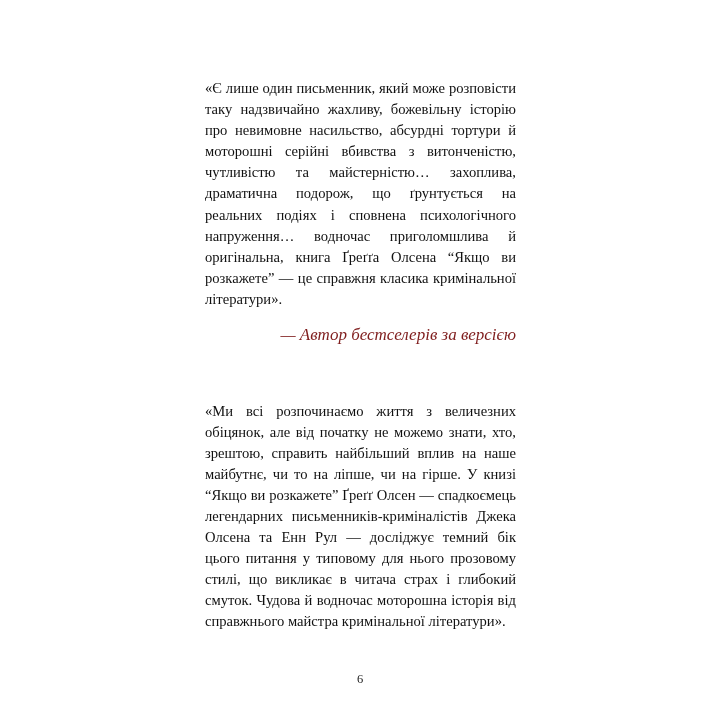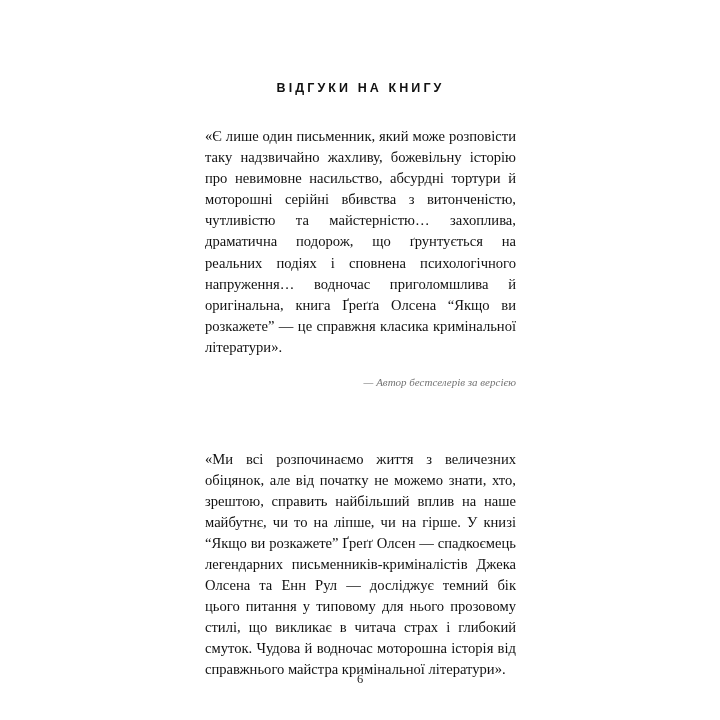--- a/index.html
+++ b/index.html
@@ -62,23 +62,23 @@
     text-align: justify;
     text-justify: inter-word;
     hyphens: manual;
     color: #111111;
   }
 
   .attribution {
     margin-top: 16px;
     text-align: right;
     font-style: italic;
-    font-size: 11px;
+    font-size: 17px;
     line-height: 17.5px;
-    color: #737373;
+    color: #7f1d1d;
   }
   .attribution .attr-line {
     display: block;
   }
 
   
   .folio {
     position: absolute;
     left: 0;
     top: 672px;
@@ -89,21 +89,20 @@
   }
 </style>
 </head>
 <body>
 
 <div class="page">
 
   <div class="content-column">
 
     <div class="heading">
-      <span class="heading-line">ВІДГУКИ НА КНИГУ</span>
     </div>
 
     <div class="quote-block">
       <p class="quote-text">«Є лише один письменник, який може розповісти таку надзвичайно жахливу, божевільну історію про невимовне насильство, абсурдні тортури й моторошні серійні вбивства з витонченістю, чутливістю та майстерністю… захоплива, драматична подорож, що ґрунтується на реальних подіях і сповнена психологічного напруження… водночас приголомшлива й оригінальна, книга Ґреґґа Олсена “Якщо ви розкажете” — це справжня класика кримінальної літератури».</p>
       <div class="attribution">
         <span class="attr-line">— Автор бестселерів за версією</span>
       </div>
     </div>
 
     <div class="quote-block second">

